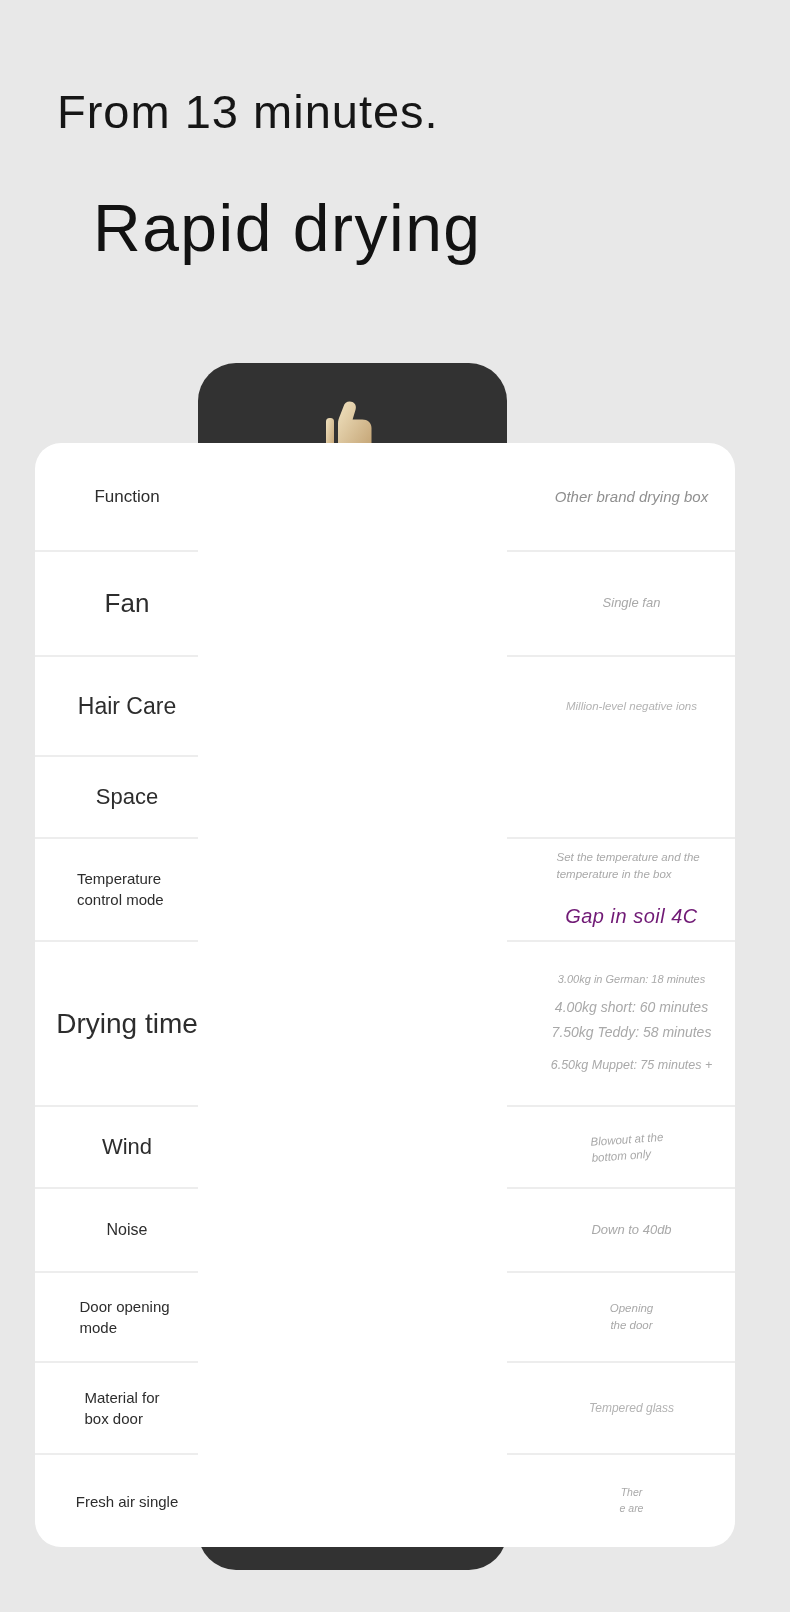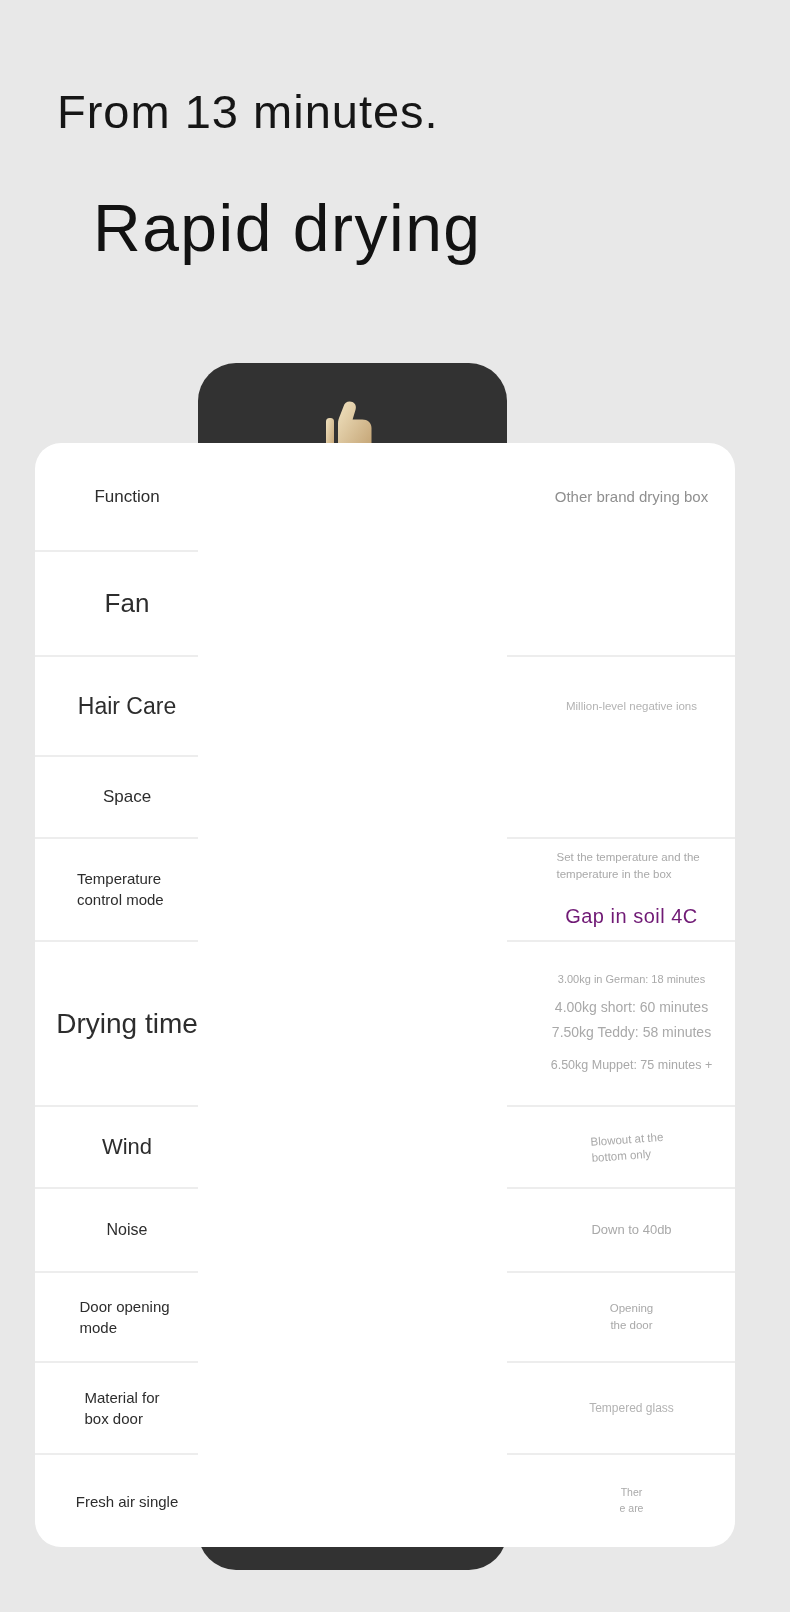--- a/index.html
+++ b/index.html
@@ -30,21 +30,21 @@
     background:#ffffff;border-radius:26px;
   }
   .table{position:absolute;left:35px;top:443px;width:700px;}
   .row{display:flex;}
   .cell{
     box-sizing:border-box;display:flex;flex-direction:column;
     align-items:center;justify-content:center;line-height:1.4;padding-left:21px;
   }
   .cell.left{width:163px;color:#2d2d2d;text-align:center;}
   .cell.mid{width:309px;color:#ffffff;text-align:center;}
-  .cell.right{width:228px;color:#a9a9a9;text-align:center;}
+  .cell.right{width:228px;color:#a9a9a9;text-align:center;font-style:italic;}
   .row+.row .left,.row+.row .right{border-top:2px solid #ededed;}
   .row+.row .mid{border-top:3px solid #ffffff;}
 
   .r1{height:107px}.r2{height:105px}.r3{height:100px}.r4{height:82px}
   .r5{height:103px}.r6{height:165px}.r7{height:82px}.r8{height:84px}
   .r9{height:92px}.r10{height:90px}.r11{height:94px}
 
   .r1 .left{font-size:17px}
   .r1 .mid{font-size:23px;padding-top:26px}
   .r1 .right{font-size:15px;color:#8f8f8f}
@@ -52,21 +52,21 @@
   .r2 .left{font-size:26px}
   .r2 .mid .l1{font-size:13px;font-weight:600;margin-bottom:14px}
   .r2 .mid .l2{font-size:15px;font-weight:600}
   .r2 .right{font-size:13px}
 
   .r3 .left{font-size:23px}
   .r3 .mid .l1{font-size:13px;font-weight:600;margin-bottom:9px}
   .r3 .mid .l2{font-size:21px;font-weight:400}
   .r3 .right{font-size:11.5px;color:#b3b3b3}
 
-  .r4 .left{font-size:17px}
+  .r4 .left{font-size:22px}
   .r4 .mid .l1{font-size:13.5px;font-weight:700;white-space:nowrap}
   .r4 .right .blk{width:165px;text-align:left;font-size:11.5px}
 
   .r5 .left span{display:block;width:100px;text-align:left;font-size:15px;line-height:1.35}
   .r5 .mid .l1{width:180px;text-align:left;font-size:12px;font-weight:700;margin:0 auto 10px;line-height:1.35}
   .r5 .mid .l2{width:150px;text-align:left;font-size:14px;margin:0 auto;line-height:1.4}
   .r5 .right .l1{width:150px;text-align:left;font-size:11.5px;margin-bottom:20px}
   .r5 .right .l2{font-size:20px;color:#701a75;letter-spacing:.5px}
 
   .r6 .left{font-size:28px}
@@ -139,20 +139,23 @@
   </div>
 
   <div class="row r2">
     <div class="cell left">
         <span>Fan</span>
       </div>
     <div class="cell mid">
       <span class="l1 blkline">Brushless double fan, drying efficiency</span>
       <span class="l2 blkline">Is 2.25 times the ordinary single fan</span>
     </div>
+    <div class="cell right">
+        <span>Single fan</span>
+      </div>
   </div>
 
   <div class="row r3">
     <div class="cell left">
         <span>Hair Care</span>
       </div>
     <div class="cell mid">
       <span class="l1 blkline">0.1 billion + negative ions, while drying</span>
       <span class="l2 blkline">Deep Hair Care</span>
     </div>

